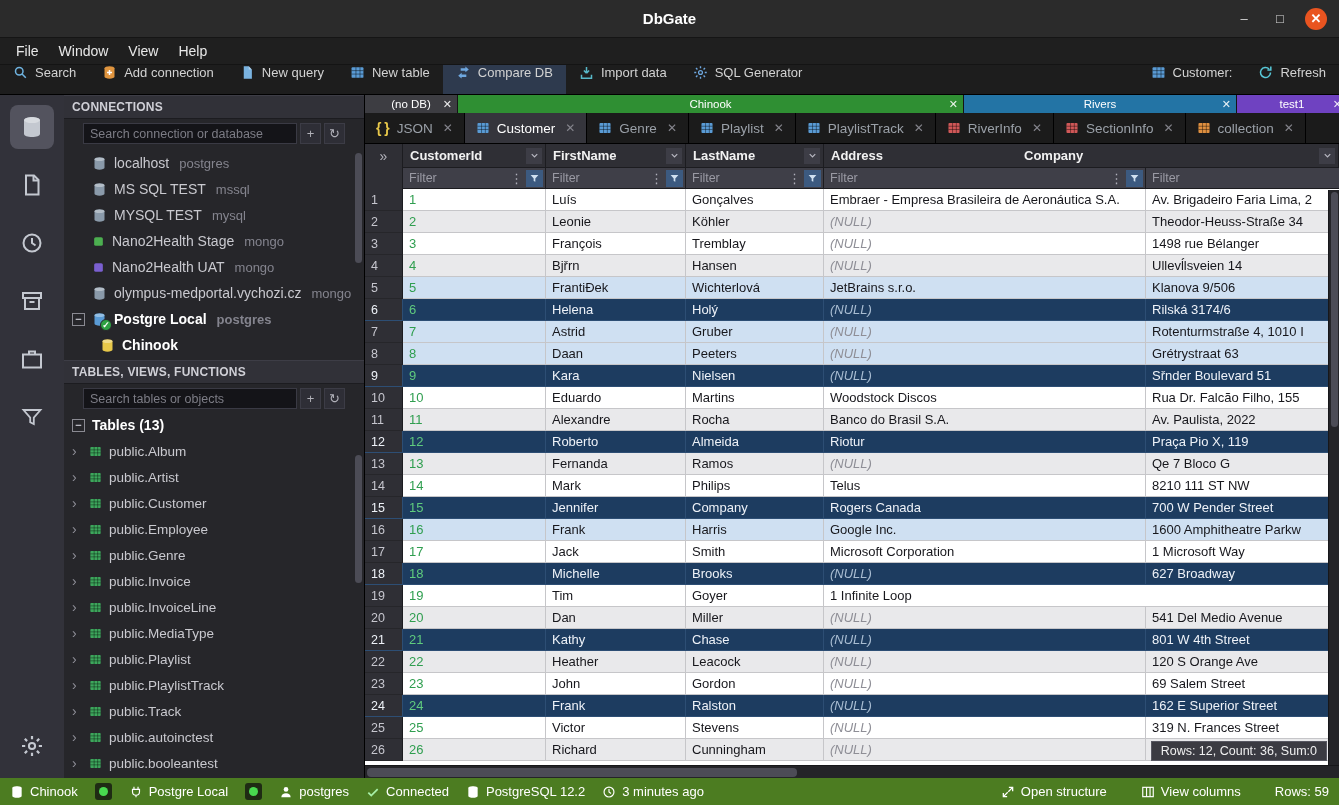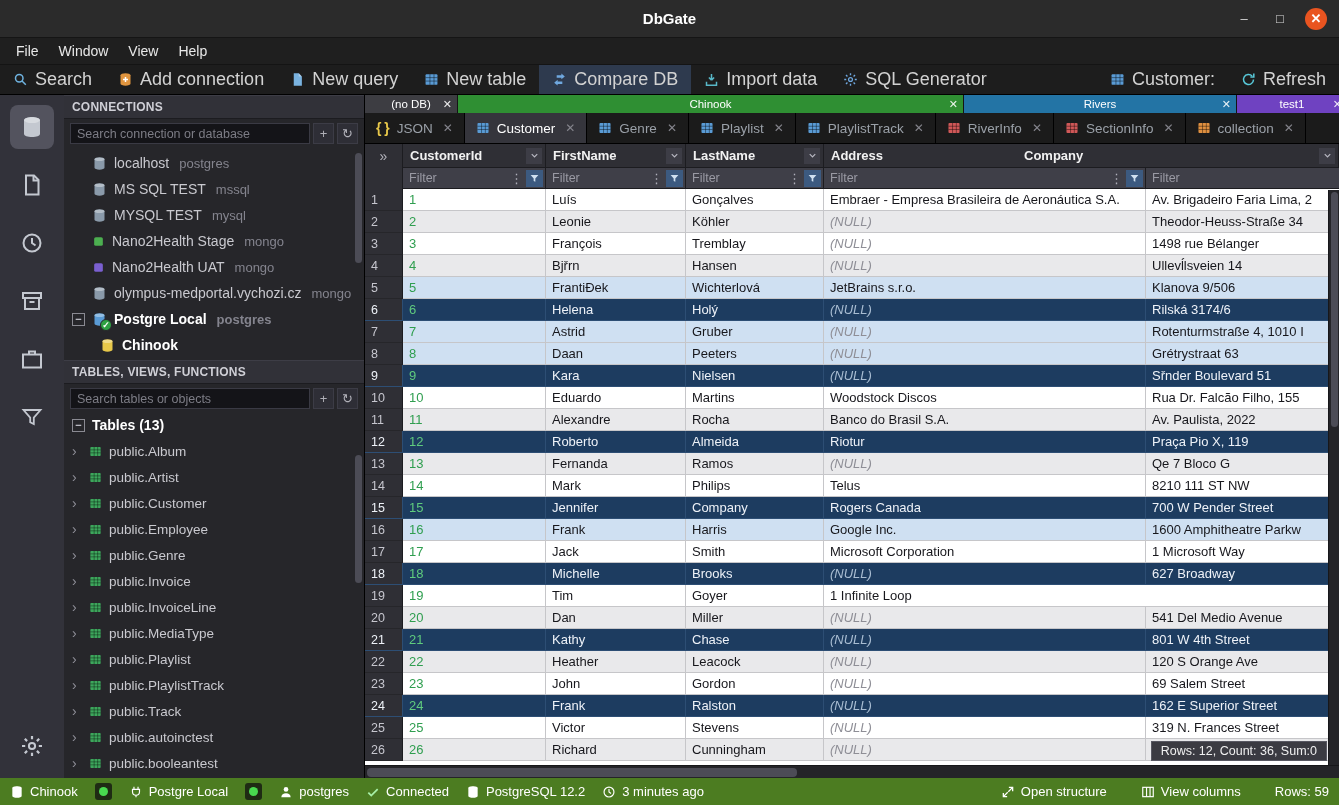--- a/index.html
+++ b/index.html
@@ -10,33 +10,33 @@
   .titlebar{height:38px;background:#2b2b2b;display:flex;align-items:center;position:relative;border-bottom:1px solid #151515}
   .title{position:absolute;left:0;right:0;text-align:center;font-weight:bold;font-size:15px;color:#fff;pointer-events:none}
   .win-controls{margin-left:auto;display:flex;gap:14px;padding-right:12px;align-items:center;z-index:2}
   .win-btn{width:22px;height:22px;border-radius:50%;display:flex;align-items:center;justify-content:center;color:#d8d8d8;font-size:13px}
   .win-btn.close{background:#e95420;color:#fff;font-weight:bold}
   
   .menubar{height:27px;background:#1f1f1f;display:flex;align-items:center;padding-left:6px;border-bottom:1px solid #141414}
   .menu-item{padding:3px 10px;font-size:14px;color:#e8e8e8}
   
   .toolbar{height:30px;background:#1d1d1d;display:flex;align-items:stretch;border-bottom:1px solid #000}
-  .tb-btn{display:flex;align-items:center;gap:7px;padding:0 13px;color:#d2d2d2;font-size:18px;white-space:nowrap}
+  .tb-btn{display:flex;gap:7px;padding:0 13px;color:#d2d2d2;font-size:13px;white-space:nowrap}
   .tb-btn.hl{background:#2e3a4e}
   .tb-right{margin-left:auto;display:flex}
   
   .main{display:flex;height:683px}
   .rail{width:64px;background:#32323a;display:flex;flex-direction:column;align-items:center;padding:10px 0;gap:14px;flex:none}
   .rail-item{width:44px;height:44px;border-radius:8px;display:flex;align-items:center;justify-content:center;color:#bcc0c8;flex:none}
   .rail-item.active{background:#53535e}
   .rail-spacer{flex:1}
   
   .leftpanel{width:301px;background:#26262a;border-right:1px solid #000;display:flex;flex-direction:column;position:relative;overflow:hidden;flex:none}
   .panel-header{height:24px;background:#313138;display:flex;align-items:center;padding:0 8px;font-weight:bold;font-size:12px;color:#cfcfd6;border-top:1px solid #3d3d46;border-bottom:1px solid #1c1c20;flex:none;letter-spacing:.2px}
-  .search-row{display:flex;align-items:center;padding:4px 6px;gap:3px;flex:none}
+  .search-row{display:flex;align-items:center;padding:4px 19px;gap:3px;flex:none}
   .search-input{flex:1;background:#141418;border:1px solid #3a3a44;color:#ccc;height:21px;padding:0 6px;font-family:"Liberation Sans",sans-serif;font-size:12.5px;outline:none}
   .search-input::placeholder{color:#7d7d86}
   .search-btn{width:21px;height:21px;background:#2e2e36;border:1px solid #3c3c46;color:#b0b0b8;display:flex;align-items:center;justify-content:center;font-size:13px;flex:none}
   .conn-list{flex:none;padding:2px 0}
   .tables-list{flex:1;overflow:hidden;padding:1px 0}
   .tree-item{height:26px;display:flex;align-items:center;padding:0 8px;gap:7px;font-size:14px;color:#c9c9cf;white-space:nowrap;overflow:hidden}
   .tree-item .type{color:#84848e;font-size:13px;margin-left:3px}
   .tree-item.bold{font-weight:bold;color:#fff}
   .tree-item.child{padding-left:36px}
   .tree-item.tbl{font-size:13.5px}

